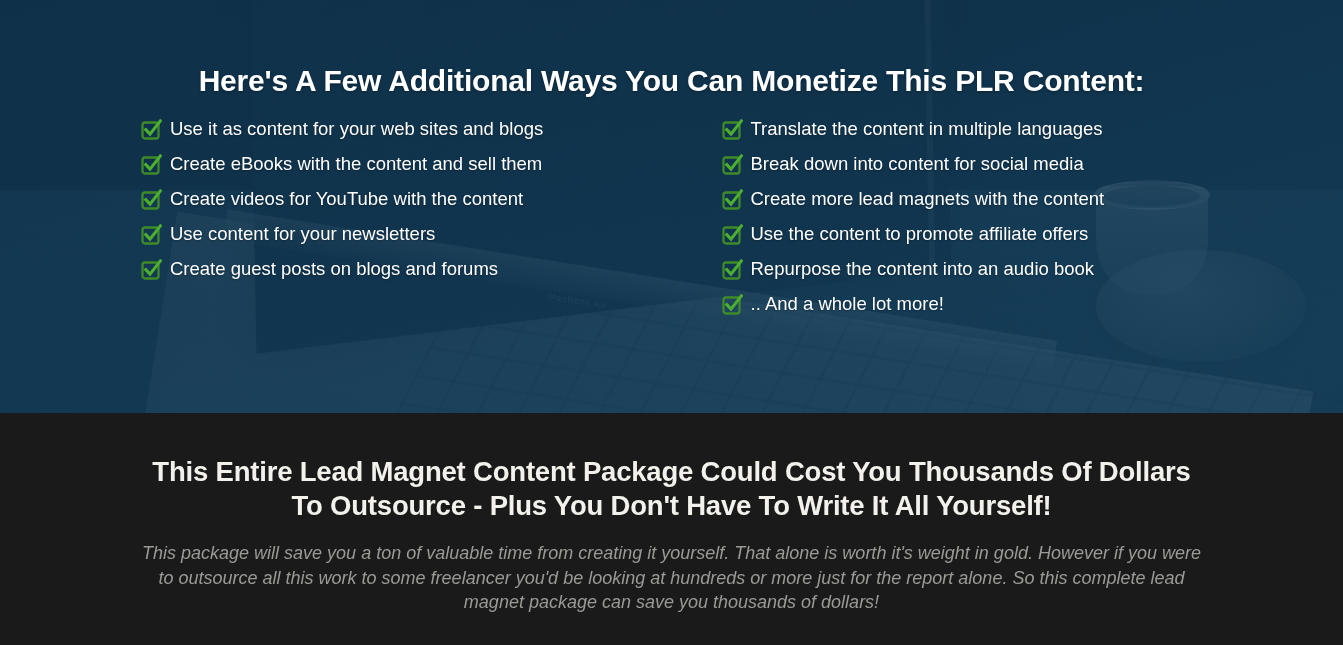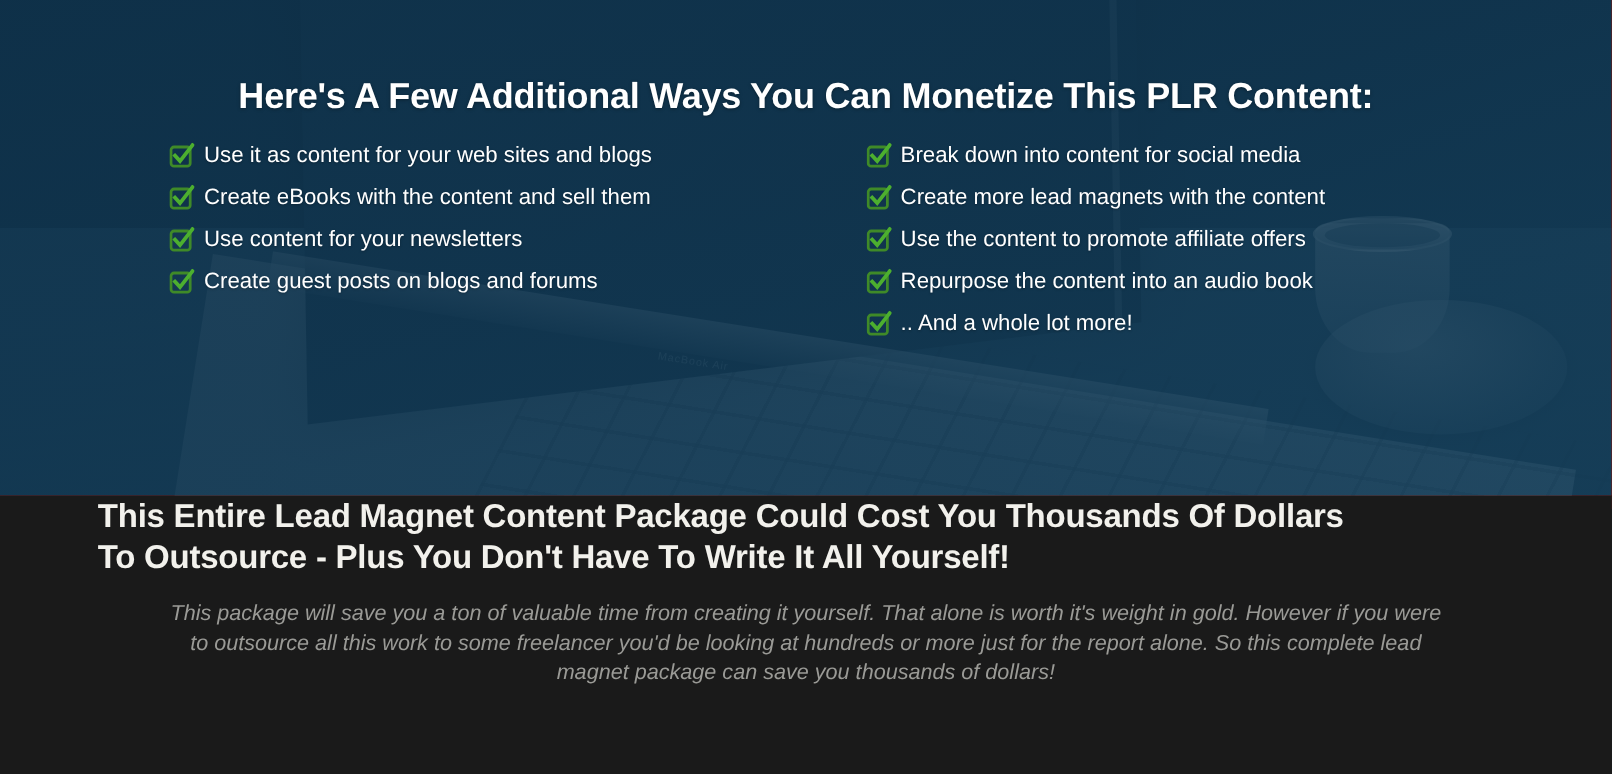--- a/index.html
+++ b/index.html
@@ -208,21 +208,22 @@
   }
 
   
   .cost-section {
     position: relative;
     width: 1343px;
     height: 232px;
     background: #1a1a1a;
   }
   .cost-heading {
-    text-align: left;
+    padding-top: 42px;
+    text-align: center;
     color: #f2f1ec;
     font-size: 27.5px;
     font-weight: bold;
     line-height: 34px;
     letter-spacing: -0.2px;
     margin: 0 auto;
     max-width: 1180px;
   }
   .cost-paragraph {
     margin: 18px auto 0;
@@ -275,32 +276,46 @@
               <rect x="1.5" y="3.5" width="16" height="16" rx="2.5" fill="none" stroke="#3f8a28" stroke-width="2.3"></rect>
               <path d="M4.8 10.6 L9 15.2 L19.4 1.9" fill="none" stroke="#4caf2f" stroke-width="3.1" stroke-linecap="square" stroke-linejoin="miter"></path>
             </svg>
             <span class="benefit-label">Create eBooks with the content and sell them</span>
           </div>
           <div class="benefit-item">
             <svg class="check-icon" viewBox="0 0 21 21">
               <rect x="1.5" y="3.5" width="16" height="16" rx="2.5" fill="none" stroke="#3f8a28" stroke-width="2.3"></rect>
               <path d="M4.8 10.6 L9 15.2 L19.4 1.9" fill="none" stroke="#4caf2f" stroke-width="3.1" stroke-linecap="square" stroke-linejoin="miter"></path>
             </svg>
+            <span class="benefit-label">Create videos for YouTube with the content</span>
+          </div>
+          <div class="benefit-item">
+            <svg class="check-icon" viewBox="0 0 21 21">
+              <rect x="1.5" y="3.5" width="16" height="16" rx="2.5" fill="none" stroke="#3f8a28" stroke-width="2.3"></rect>
+              <path d="M4.8 10.6 L9 15.2 L19.4 1.9" fill="none" stroke="#4caf2f" stroke-width="3.1" stroke-linecap="square" stroke-linejoin="miter"></path>
+            </svg>
             <span class="benefit-label">Use content for your newsletters</span>
           </div>
           <div class="benefit-item">
             <svg class="check-icon" viewBox="0 0 21 21">
               <rect x="1.5" y="3.5" width="16" height="16" rx="2.5" fill="none" stroke="#3f8a28" stroke-width="2.3"></rect>
               <path d="M4.8 10.6 L9 15.2 L19.4 1.9" fill="none" stroke="#4caf2f" stroke-width="3.1" stroke-linecap="square" stroke-linejoin="miter"></path>
             </svg>
             <span class="benefit-label">Create guest posts on blogs and forums</span>
           </div>
         </div>
 
         <div class="col col-right">
+          <div class="benefit-item">
+            <svg class="check-icon" viewBox="0 0 21 21">
+              <rect x="1.5" y="3.5" width="16" height="16" rx="2.5" fill="none" stroke="#3f8a28" stroke-width="2.3"></rect>
+              <path d="M4.8 10.6 L9 15.2 L19.4 1.9" fill="none" stroke="#4caf2f" stroke-width="3.1" stroke-linecap="square" stroke-linejoin="miter"></path>
+            </svg>
+            <span class="benefit-label">Translate the content in multiple languages</span>
+          </div>
           <div class="benefit-item">
             <svg class="check-icon" viewBox="0 0 21 21">
               <rect x="1.5" y="3.5" width="16" height="16" rx="2.5" fill="none" stroke="#3f8a28" stroke-width="2.3"></rect>
               <path d="M4.8 10.6 L9 15.2 L19.4 1.9" fill="none" stroke="#4caf2f" stroke-width="3.1" stroke-linecap="square" stroke-linejoin="miter"></path>
             </svg>
             <span class="benefit-label">Break down into content for social media</span>
           </div>
           <div class="benefit-item">
             <svg class="check-icon" viewBox="0 0 21 21">
               <rect x="1.5" y="3.5" width="16" height="16" rx="2.5" fill="none" stroke="#3f8a28" stroke-width="2.3"></rect>

